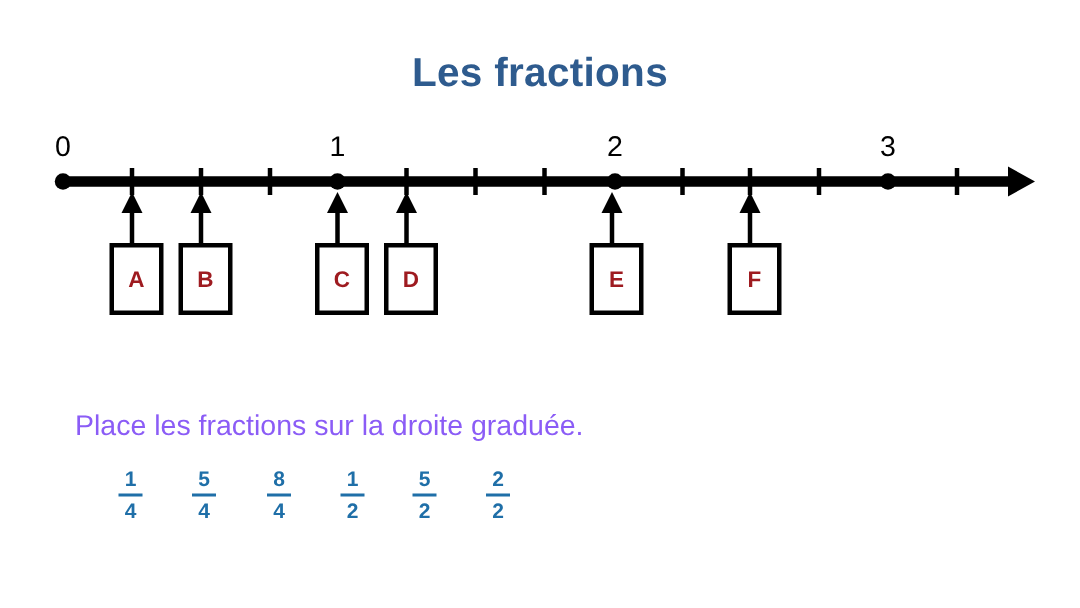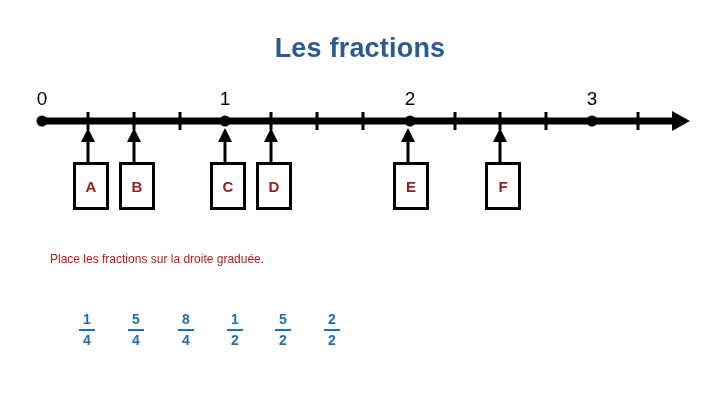--- a/index.html
+++ b/index.html
@@ -64,23 +64,23 @@
     justify-content: center;
     font-size: 15px;
     font-weight: bold;
     color: #9E1B20;
   }
 
   
   .instruction {
     position: absolute;
     left: 50px;
-    top: 252px;
-    font-size: 12px;
-    color: #b91c1c;
+    top: 274px;
+    font-size: 19px;
+    color: #8b5cf6;
   }
 
   
   .fraction {
     position: absolute;
     top: 312px;
     width: 44px;
     text-align: center;
     color: #1F6FA8;
     font-size: 14px;

